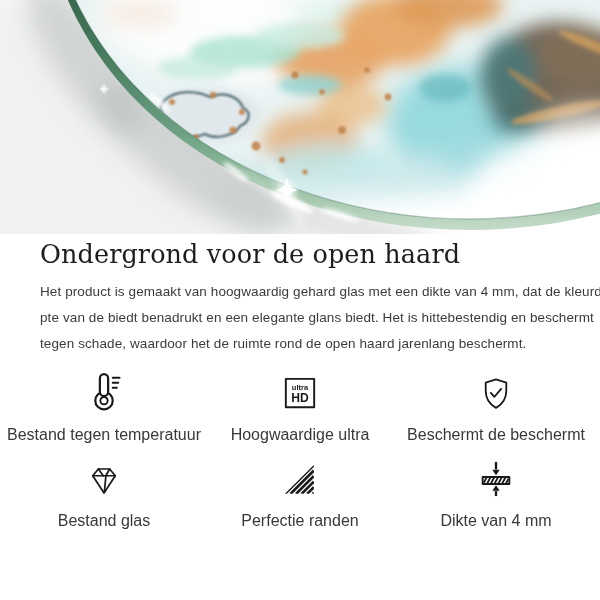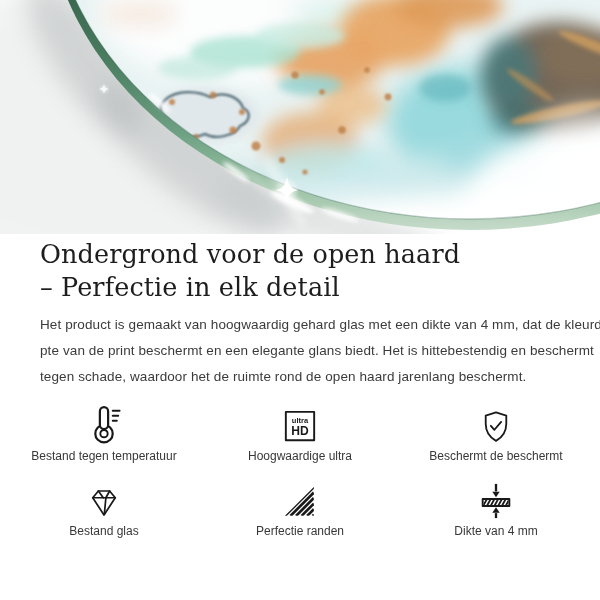--- a/index.html
+++ b/index.html
@@ -27,21 +27,21 @@
   p.desc span{display:block;white-space:nowrap;}
   .features{
     margin:10px 6px 0;
     display:grid;
     grid-template-columns:repeat(3,1fr);
     row-gap:11px;
   }
   .cell{display:flex;flex-direction:column;align-items:center;}
   .ic{height:46px;display:flex;align-items:flex-end;justify-content:center;}
   .ic svg{display:block;}
-  .lbl{margin-top:3px;font-size:12px;line-height:15px;color:#383838;text-align:center;}
+  .lbl{margin-top:14px;font-size:16px;line-height:15px;color:#383838;text-align:center;}
   .icon-stroke{stroke:#191919;fill:none;stroke-width:2.3;stroke-linecap:round;stroke-linejoin:round;}
 </style>
 </head>
 <body>
 
 <div class="page">
 
   <div class="hero">
     <svg width="600" height="234" viewBox="0 0 600 234" xmlns="http://www.w3.org/2000/svg">
       <defs>
@@ -171,26 +171,25 @@
         <circle cx="287" cy="190" r="13" fill="url(#glow)"></circle>
         <path d="M287 177 C289 186 291 188 298 190 C291 192 289 194 287 201 C285 194 283 192 276 190 C283 188 285 186 287 177 Z" fill="#ffffff" opacity="0.95"></path>
         <circle cx="104" cy="89" r="6" fill="url(#glow)" opacity="0.6"></circle>
         <path d="M104 84 C105 87.5 106 88.5 109.5 89 C106 89.5 105 90.5 104 94 C103 90.5 102 89.5 98.5 89 C102 88.5 103 87.5 104 84 Z" fill="#ffffff" opacity="0.7"></path>
       </g>
     </svg>
   </div>
 
   <h1 class="title">
     <span>Ondergrond voor de open haard</span>
-    <span>– Perfectie in elk detail</span>
   </h1>
 
   <p class="desc">
     <span>Het product is gemaakt van hoogwaardig gehard glas met een dikte van 4 mm, dat de kleurdie-</span>
-    <span>pte van de print beschermt en een elegante glans biedt. Het is hittebestendig en beschermt</span>
+    <span>pte van de biedt benadrukt en een elegante glans biedt. Het is hittebestendig en beschermt</span>
     <span>tegen schade, waardoor het de ruimte rond de open haard jarenlang beschermt.</span>
   </p>
 
   <div class="features">
 
     <div class="cell">
       <div class="ic">
         <svg width="44" height="44" viewBox="0 0 48 48">
           <g class="icon-stroke">
             <line x1="33.5" y1="9.5" x2="41" y2="9.5" stroke-width="2.1"></line>

